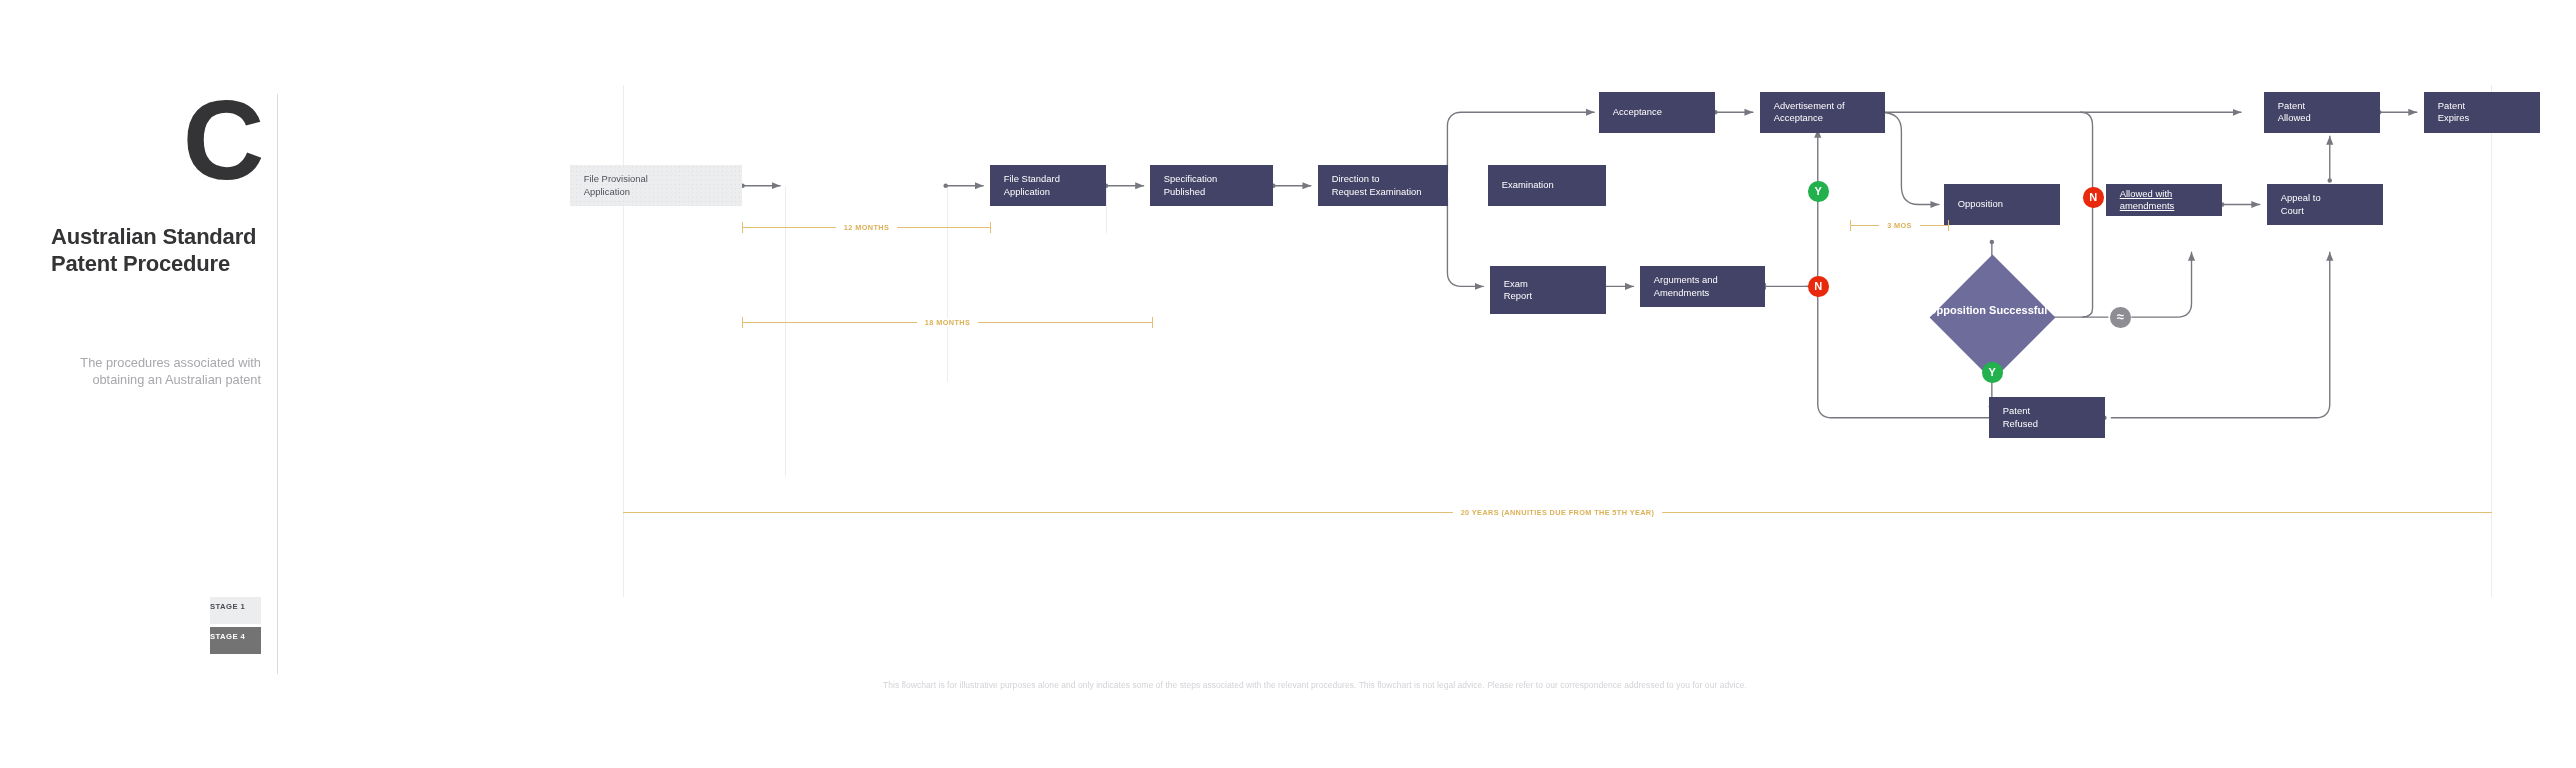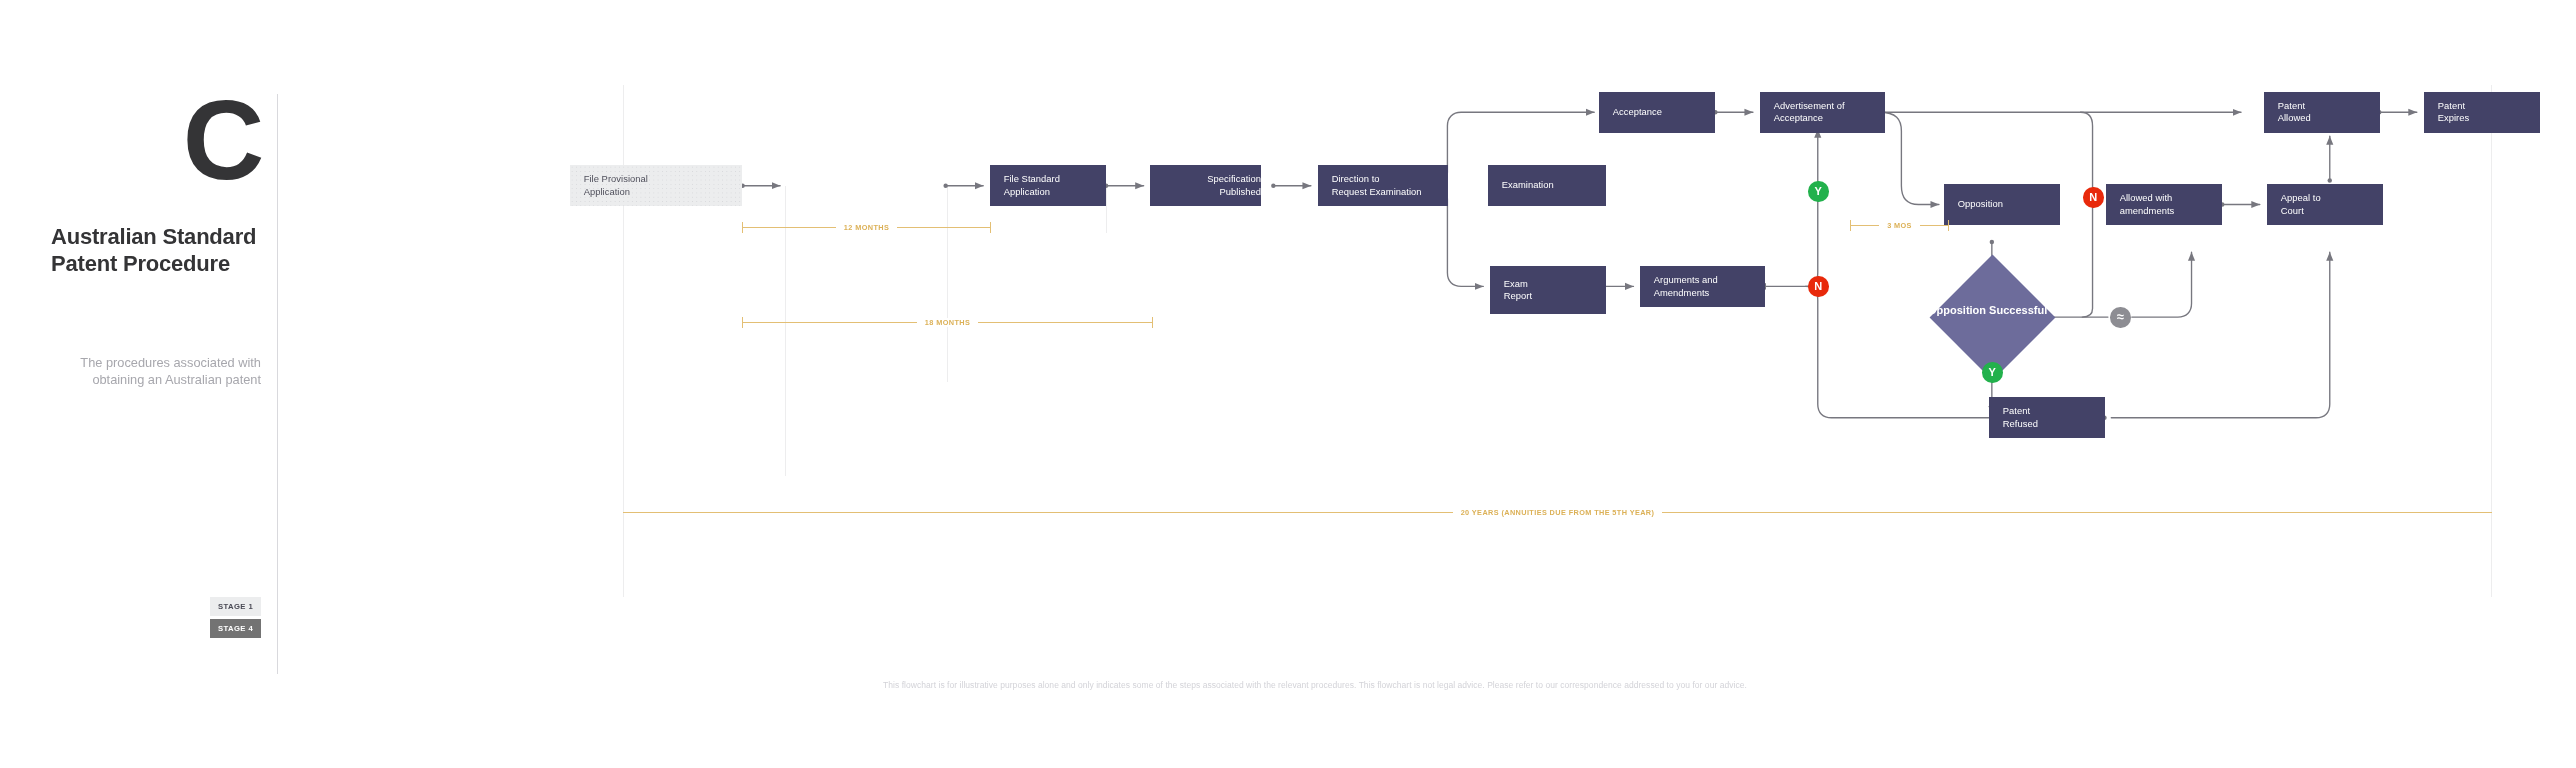--- a/index.html
+++ b/index.html
@@ -26,21 +26,21 @@
     text-align:left;letter-spacing:-0.2px;
   }
   .brand-sub{
     position:absolute;left:68px;top:355px;width:193px;
     font-size:12.8px;line-height:16.6px;font-weight:400;color:#a7a7ad;
     text-align:right;
   }
 
   .legend{position:absolute;left:210px;top:597px;width:51px;}
   .legend-chip{
-    width:51px;height:19px;line-height:19px;text-align:center;
+    width:51px;height:27px;line-height:19px;
     font-size:7.7px;font-weight:700;letter-spacing:0.4px;margin-bottom:3.4px;
   }
   .chip-s1{background:#ecedee;color:#4a4a55;}
   .chip-s4{background:#737373;color:#ffffff;}
 
   
   .canvas{position:absolute;left:623px;top:85px;width:1869px;height:512px;}
 
   svg.wires{position:absolute;left:0;top:0;width:1869px;height:512px;overflow:visible;}
 
@@ -183,21 +183,21 @@
     </svg>
 
     <div class="node start" style="left:-53px;top:80px;width:172px;height:41px;">
       <span class="ln">File Provisional</span>
       <span class="ln">Application</span>
     </div>
     <div class="node" style="left:367px;top:80px;width:116px;height:41px;">
       <span class="ln">File Standard</span>
       <span class="ln">Application</span>
     </div>
-    <div class="node" style="left:527px;top:80px;width:111px;height:41px;text-align:right;">
+    <div class="node" style="left:527px;top:80px;width:123px;height:41px;">
       <span class="ln">Specification</span>
       <span class="ln">Published</span>
     </div>
     <div class="node" style="left:695px;top:80px;width:130px;height:41px;">
       <span class="ln">Direction to</span>
       <span class="ln">Request Examination</span>
     </div>
     <div class="node" style="left:865px;top:80px;width:118px;height:41px;">
       <span class="ln">Examination</span>
     </div>
@@ -212,21 +212,21 @@
     <div class="node" style="left:976px;top:6.8px;width:116px;height:41px;">
       <span class="ln">Acceptance</span>
     </div>
     <div class="node" style="left:1137px;top:6.8px;width:125px;height:41px;">
       <span class="ln">Advertisement of</span>
       <span class="ln">Acceptance</span>
     </div>
     <div class="node" style="left:1321px;top:99px;width:116px;height:41px;">
       <span class="ln">Opposition</span>
     </div>
-    <div class="node" style="left:1483px;top:99px;width:116px;height:41px;">
+    <div class="node" style="left:1483px;top:99px;width:116px;height:32px;text-decoration:underline;">
       <span class="ln">Allowed with</span>
       <span class="ln">amendments</span>
     </div>
     <div class="node" style="left:1644px;top:99px;width:116px;height:41px;">
       <span class="ln">Appeal to</span>
       <span class="ln">Court</span>
     </div>
     <div class="node" style="left:1641px;top:6.8px;width:116px;height:41px;">
       <span class="ln">Patent</span>
       <span class="ln">Allowed</span>

